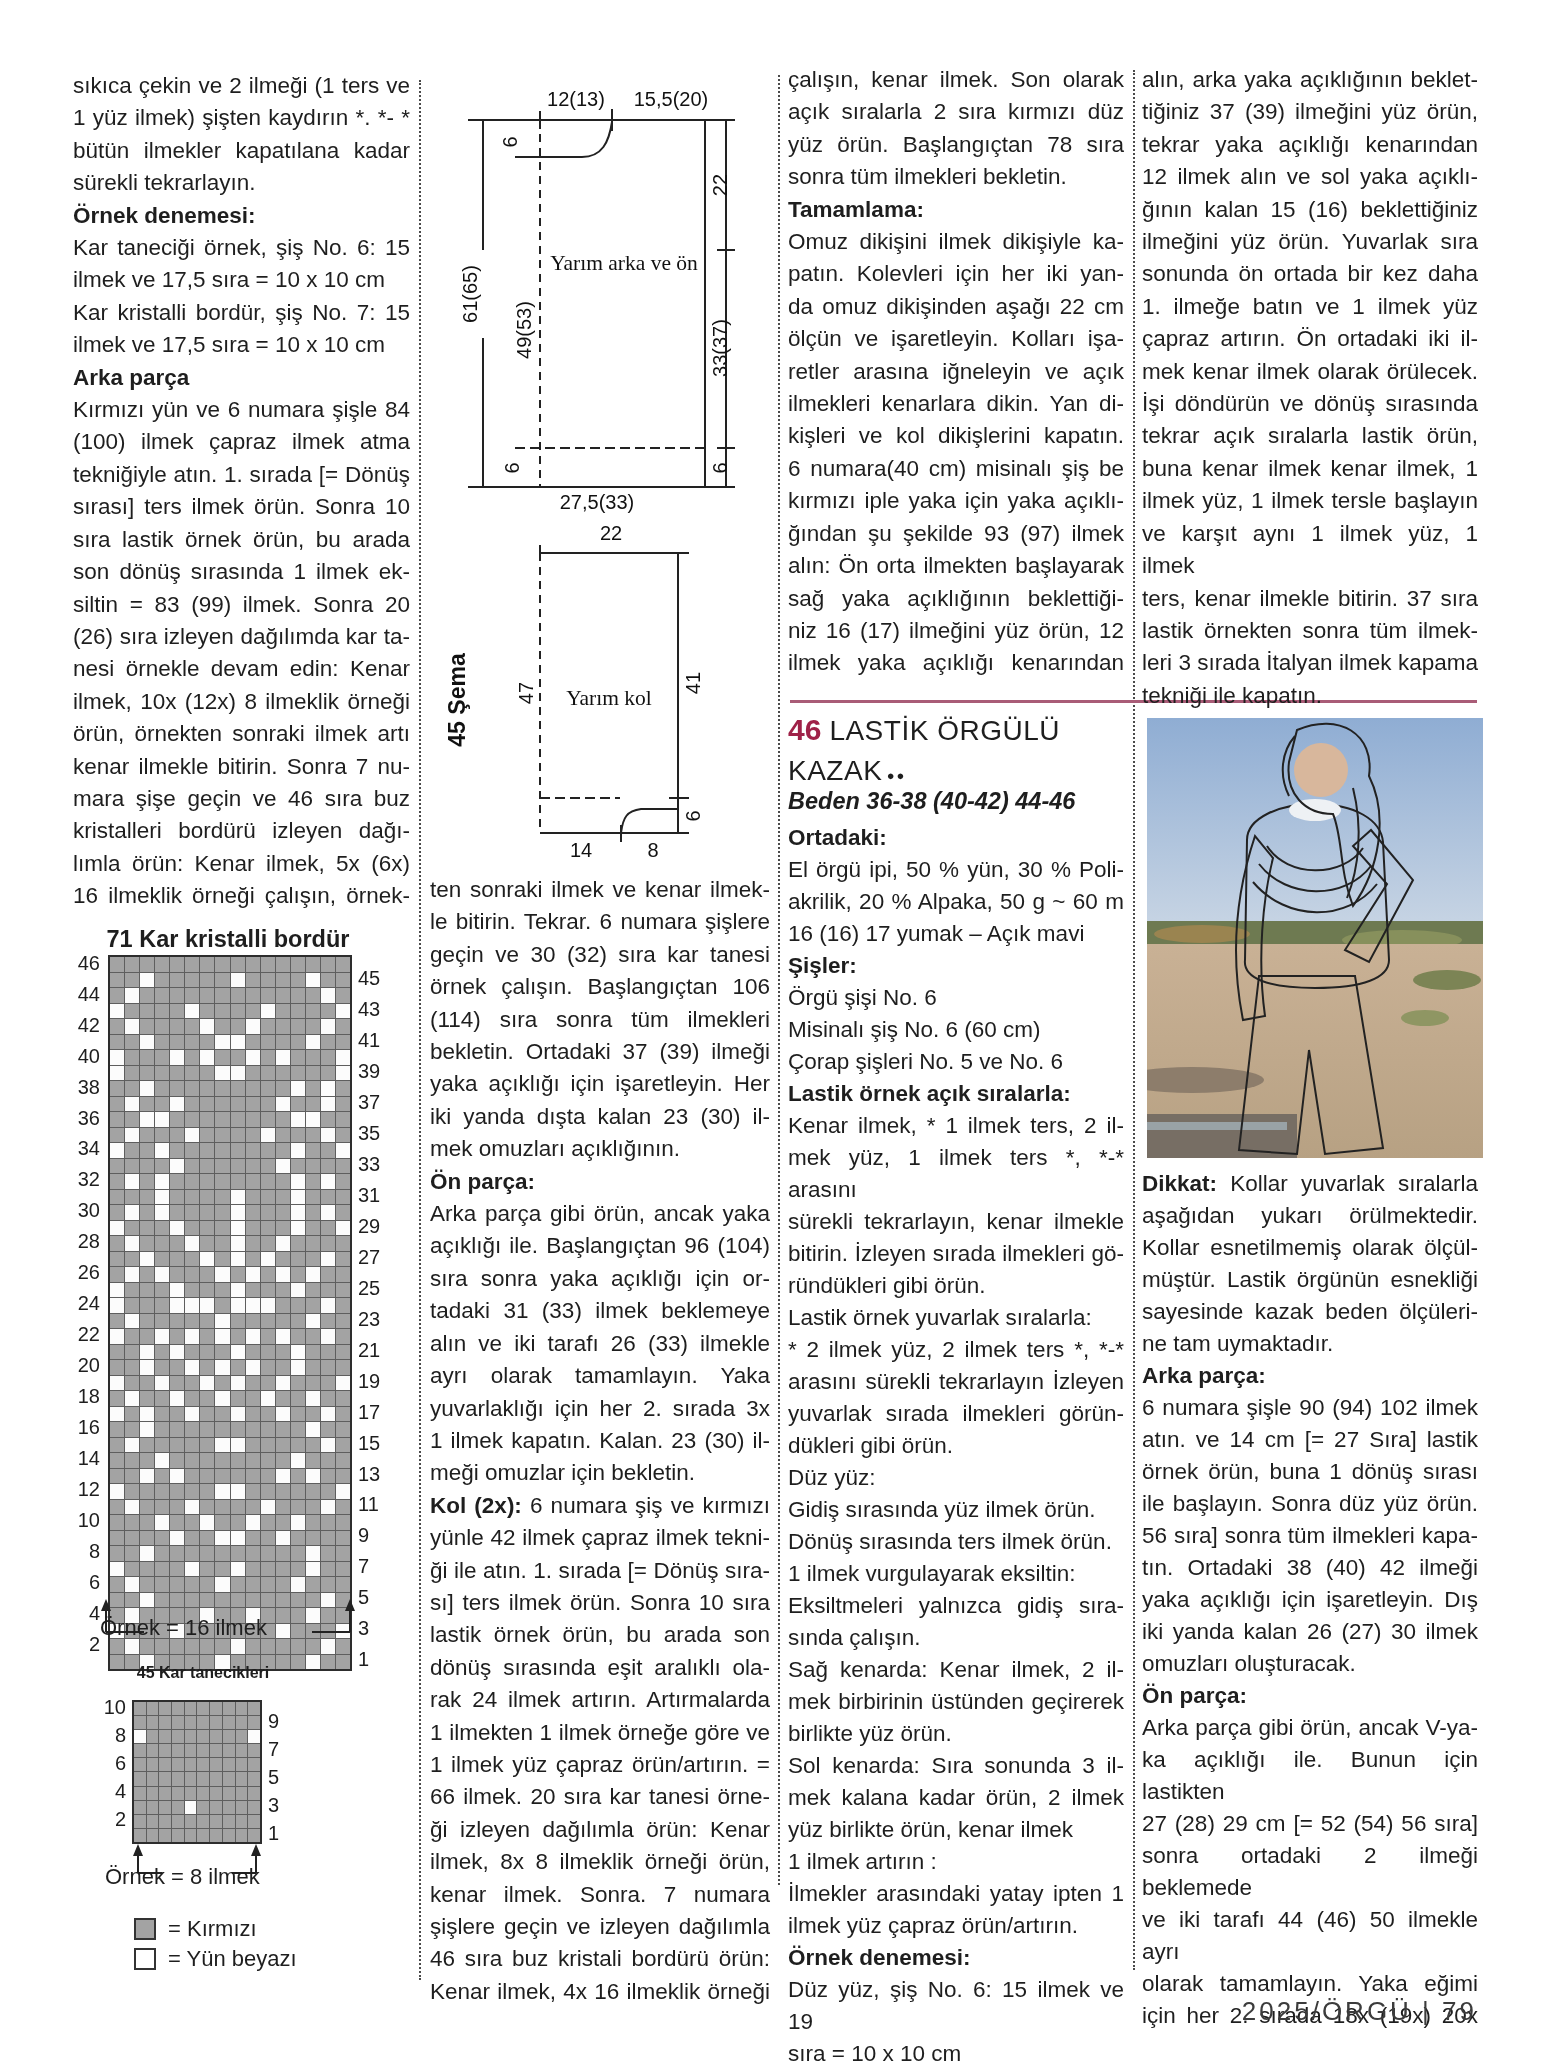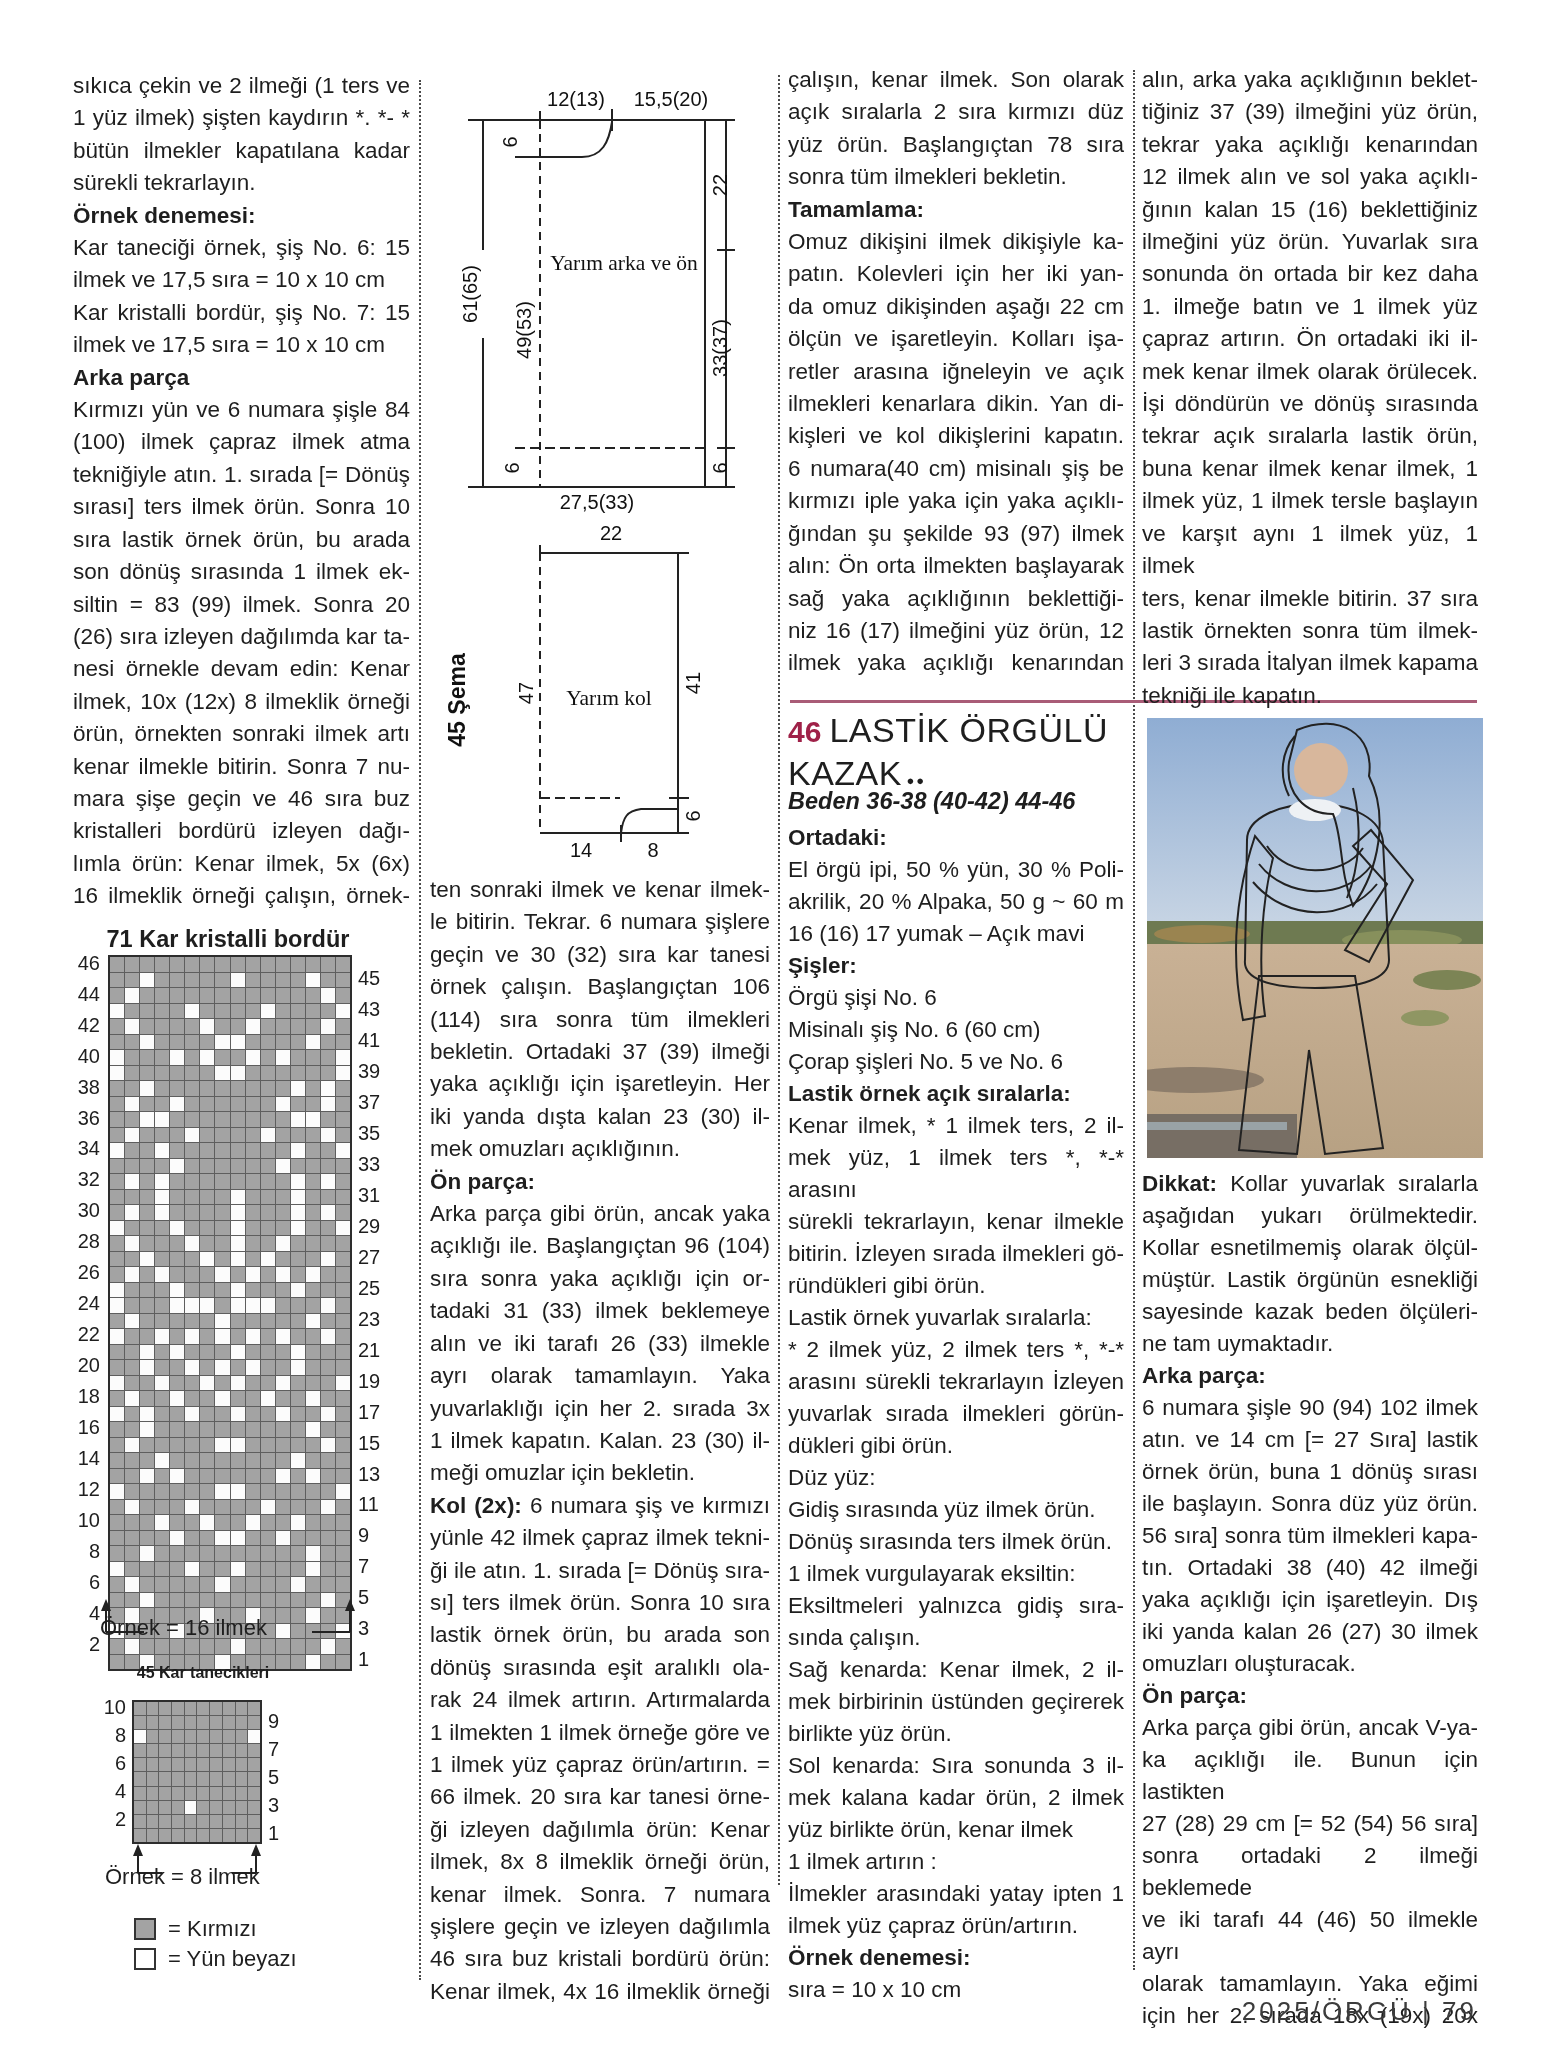--- a/index.html
+++ b/index.html
@@ -24,21 +24,21 @@
   svg .dash{stroke-dasharray:8 6}
   svg .dash2{stroke-dasharray:10 5}
   svg text{fill:#111;font-family:"Liberation Sans",sans-serif;font-size:20px}
   svg text.serif{font-family:"Liberation Serif",serif;font-size:21.5px}
   svg text.tag{font-weight:700;font-size:23px}
   .bracket-label{position:absolute;font-size:22px;text-align:left}
   .legend-row{position:absolute;display:flex;align-items:center;gap:12px;font-size:22px}
   .swatch{width:18px;height:18px;border:2px solid #333;display:inline-block}
   .rule{position:absolute;height:3px}
   .secnum{font-weight:700;font-size:30px;margin-right:8px}
-  .sectitle{font-size:34px;letter-spacing:.5px}
+  .sectitle{font-size:28px;letter-spacing:.5px}
   .secdots{font-size:13px;letter-spacing:2px;vertical-align:middle}
   .sizes{position:absolute;font-weight:700;font-style:italic;font-size:23.5px}
   .footer{position:absolute;font-size:26px;letter-spacing:3px;color:#3c3c3c;text-align:right}
   .photo{position:absolute;overflow:hidden}
 </style>
 </head>
 <body>
 
 <div class="page">
 
@@ -1167,20 +1167,21 @@
       <div class="ln"><span>Sağ kenarda: Kenar ilmek, 2 il-</span></div>
       <div class="ln"><span>mek birbirinin üstünden geçirerek</span></div>
       <div class="ln end"><span>birlikte yüz örün.</span></div>
       <div class="ln"><span>Sol kenarda: Sıra sonunda 3 il-</span></div>
       <div class="ln"><span>mek kalana kadar örün, 2 ilmek</span></div>
       <div class="ln end"><span>yüz birlikte örün, kenar ilmek</span></div>
       <div class="ln end"><span>1 ilmek artırın :</span></div>
       <div class="ln"><span>İlmekler arasındaki yatay ipten 1</span></div>
       <div class="ln end"><span>ilmek yüz çapraz örün/artırın.</span></div>
       <div class="ln end"><b>Örnek denemesi:</b></div>
+      <div class="ln"><span>Düz yüz, şiş No. 6: 15 ilmek ve 19</span></div>
       <div class="ln end"><span>sıra = 10 x 10 cm</span></div>
     </div>
 
   <div class="col" style="left:1142px;top:64px;width:336px">
       <div class="ln"><span>alın, arka yaka açıklığının beklet-</span></div>
       <div class="ln"><span>tiğiniz 37 (39) ilmeğini yüz örün,</span></div>
       <div class="ln"><span>tekrar yaka açıklığı kenarından</span></div>
       <div class="ln"><span>12 ilmek alın ve sol yaka açıklı-</span></div>
       <div class="ln"><span>ğının kalan 15 (16) beklettiğiniz</span></div>
       <div class="ln"><span>ilmeğini yüz örün. Yuvarlak sıra</span></div>

